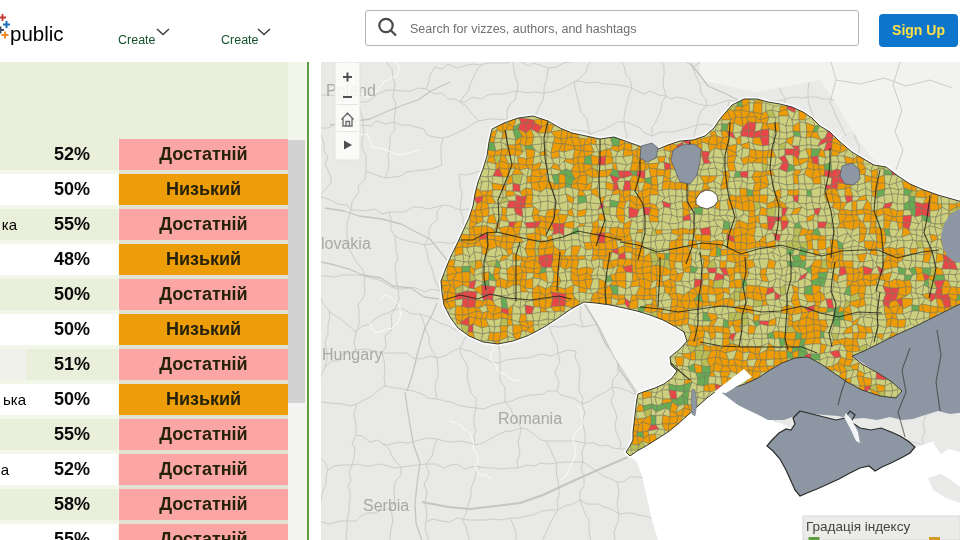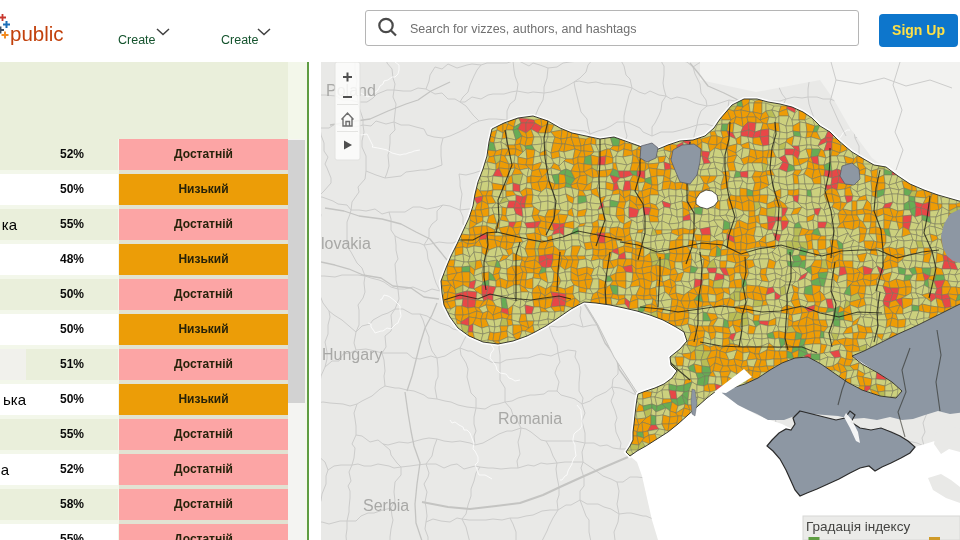--- a/index.html
+++ b/index.html
@@ -1,30 +1,30 @@
 <!DOCTYPE html>
 <html><head><meta charset="utf-8"><style>
 *{margin:0;padding:0;box-sizing:border-box}
 html,body{width:960px;height:540px;overflow:hidden;background:#fff;
  font-family:"Liberation Sans",sans-serif}
 .abs{position:absolute}
 
 #hdr{position:absolute;left:0;top:0;width:960px;height:62px;background:#fff;z-index:30}
 #logo{position:absolute;left:10px;top:22px;font-size:20.5px;letter-spacing:0;
- color:#c2410c;font-weight:400}
+ color:#000000;font-weight:400}
 .menu{position:absolute;top:33px;font-size:12.5px;color:#14532d}
 #sbox{position:absolute;left:365px;top:10px;width:494px;height:36px;
  border:1px solid #b5b5b5;border-radius:3px;background:#fff}
 #sph{position:absolute;left:410px;top:22px;font-size:12.5px;color:#707070}
 #signup{position:absolute;left:879px;top:14px;width:79px;height:33px;background:#0d76cc;
  border-radius:4px;color:#fde047;font-size:14px;font-weight:bold;text-align:center;
  line-height:33px}
 
 #panel{position:absolute;left:0;top:62px;width:308px;height:478px;background:#f3f7ea;z-index:20}
-.cell{position:absolute;font-size:12px}
+.cell{position:absolute;font-size:18px}
 .pct{width:92px;left:26px;text-align:center;line-height:31px;color:#0a0a0a;font-weight:bold}
 .stat{left:119px;width:169px;text-align:center;line-height:31px;font-weight:bold;color:#26220a}
 .nmbg{left:0;width:118px;height:31px}
 .frag{position:absolute;font-size:15px;color:#000;line-height:31px}
 .lg{background:#eaefdb}.wh{background:#fff}
 .ol{background:#fca5a5}.or{background:#ec9d07}
 #hdrcell{position:absolute;left:0;top:0;width:288px;height:77px;background:#eaefdb}
 #hdrtxt{position:absolute;left:26px;top:21px;width:92px;text-align:center;
  font-size:15px;font-weight:bold;color:#161616;line-height:19px}
 #sbar{position:absolute;left:288px;top:77px;width:17px;height:401px;background:#f4f4f2}

